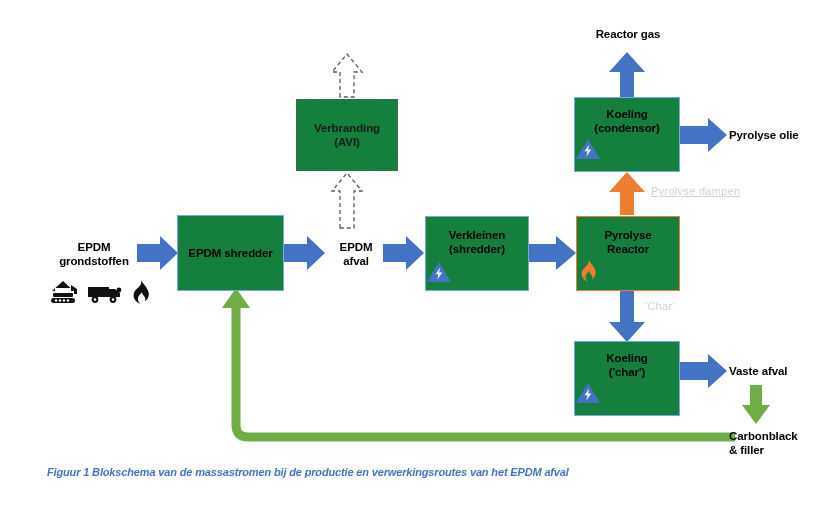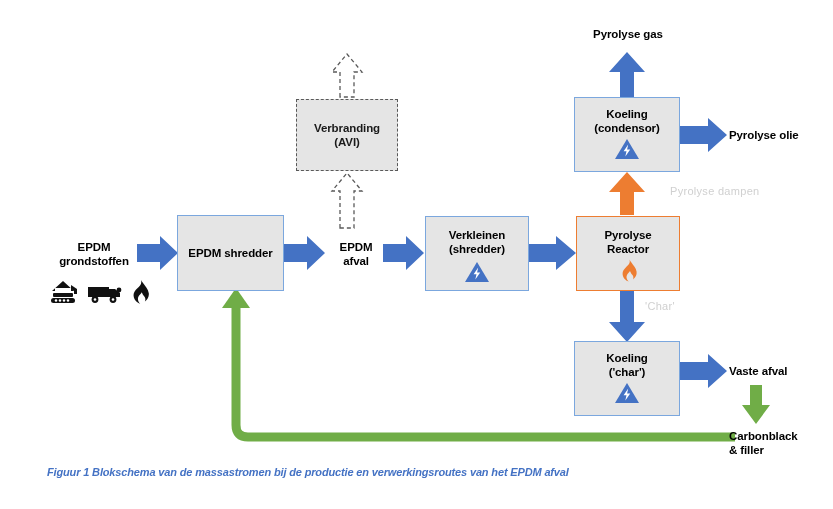--- a/index.html
+++ b/index.html
@@ -18,24 +18,23 @@
   #arrows {
     position: absolute;
     left: 0;
     top: 0;
     width: 833px;
     height: 509px;
   }
   .node {
     position: absolute;
     box-sizing: border-box;
-    background: #e5e5e5;
+    background: #15803d;
     display: flex;
     flex-direction: column;
-    align-items: center;
     justify-content: flex-start;
   }
   .node.blue {
     border: 1.4px solid #7BA7DE;
   }
   .node.orange {
     border: 1.4px solid #ED7D31;
   }
   .node.dashed {
     border: 1.5px dashed #595959;
@@ -202,30 +201,30 @@
       </svg>
     </div>
   </div>
 
   <div class="flow-label" style="left:52px; top:240px; width:84px;">EPDM
 grondstoffen</div>
 
   <div class="flow-label" style="left:328px; top:240px; width:56px;">EPDM
 afval</div>
 
-  <div class="flow-label" style="left:570px; top:27px; width:116px;">Pyrolyse gas</div>
+  <div class="flow-label" style="left:570px; top:27px; width:116px;">Reactor gas</div>
 
   <div class="flow-label" style="left:729px; top:128px; width:100px; text-align:left;">Pyrolyse olie</div>
 
   <div class="flow-label" style="left:729px; top:364px; width:94px; text-align:left;">Vaste afval</div>
 
   <div class="flow-label" style="left:729px; top:429px; width:100px; text-align:left;">Carbonblack
 &amp; filler</div>
 
-  <div class="ghost-label" style="left:670px; top:185px;">Pyrolyse dampen</div>
+  <div class="ghost-label" style="left:651px; top:185px;text-decoration:underline;">Pyrolyse dampen</div>
 
   <div class="ghost-label" style="left:645px; top:300px;">'Char'</div>
 
 
   <div class="src-icons" style="left:49px; top:278px;">
     <span>
       <svg width="32" height="28" viewBox="0 0 32 28" xmlns="http://www.w3.org/2000/svg">
         <path d="M3 13 L14 3 L25 13 L22 13 L22 10 L6 10 L6 13 Z" fill="#111111"></path>
         <path d="M22 7 L28 11 L28 16 L25 16 L25 13 L22 11 Z" fill="#111111"></path>
         <rect x="4" y="15" width="20" height="4" rx="1" fill="#111111"></rect>

